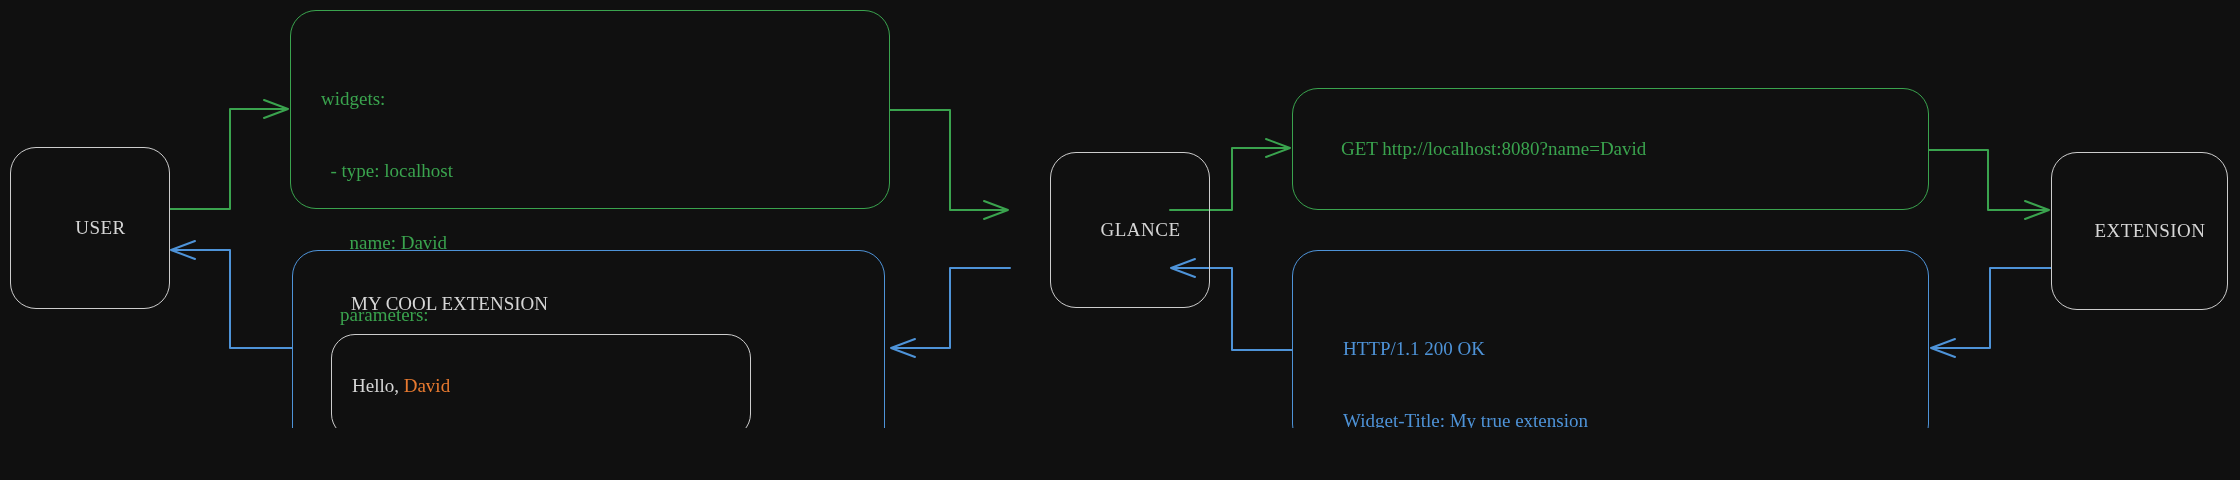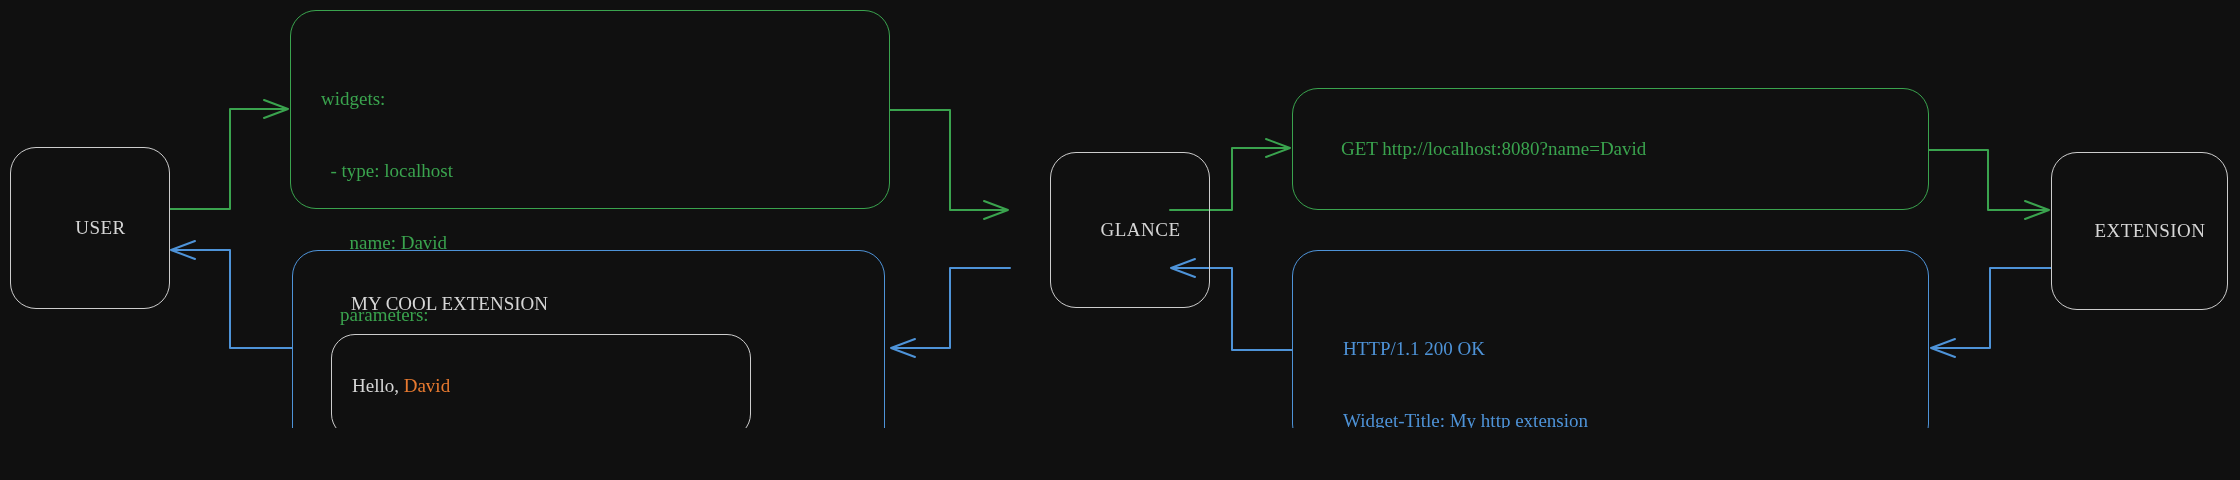--- a/index.html
+++ b/index.html
@@ -119,21 +119,21 @@
   <div class="box node" id="glance-node">
     <span>GLANCE</span>
   </div>
 
   <div class="box green-box code" id="request-box">
     <div class="code-line">GET http://localhost:8080?name=David</div>
   </div>
 
   <div class="box blue-box code" id="response-box">
     <div class="code-line">HTTP/1.1 200 OK</div>
-    <div class="code-line">Widget-Title: My http extension</div>
+    <div class="code-line">Widget-Title: My true extension</div>
     
     
     
   </div>
 
   <div class="box blue-box" id="widget-box">
     <div id="widget-title">MY COOL EXTENSION</div>
     <div id="widget-inner-box">
       <span>Hello, </span><span class="accent-name">David</span>
     </div>

